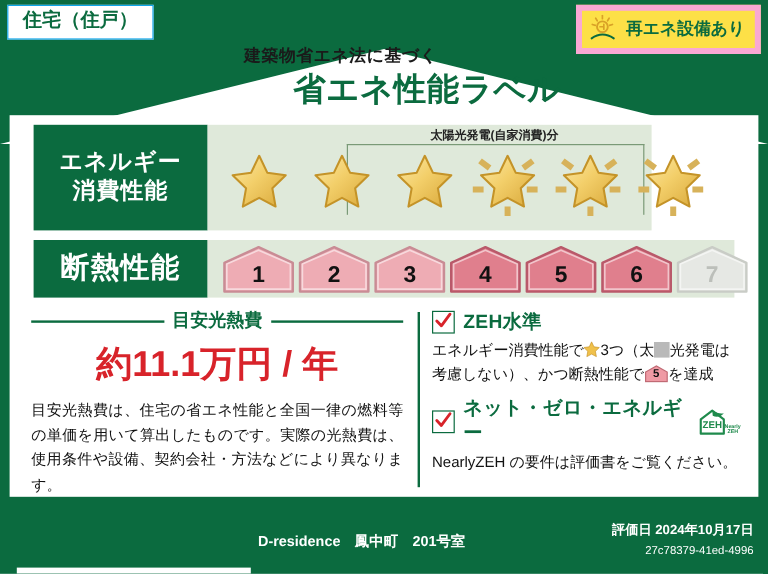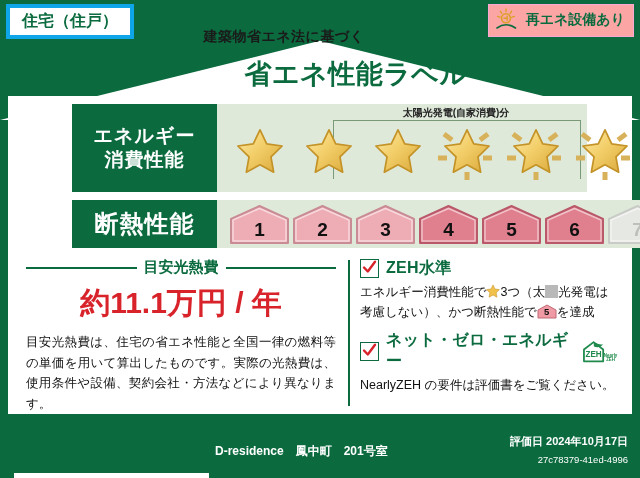--- a/index.html
+++ b/index.html
@@ -15,55 +15,55 @@
 
   
   .top-band{position:absolute;left:0;top:0;width:640px;height:120px;background:#0b6b3f;overflow:hidden;}
   .roof{
     position:absolute;left:0;top:0;width:640px;height:120px;
     background:#ffffff;
     clip-path:polygon(0% 100%, 50% 34%, 100% 100%);
   }
   .tag-house{
     position:absolute;left:6px;top:4px;
-    background:#ffffff;border:4px solid #0ea5e9;
+    background:#ffffff;border:1px solid #0ea5e9;
     padding:4px 12px 5px 12px;
     font-size:16px;font-weight:bold;color:#0b6b3f;
     letter-spacing:0px;line-height:1.1;
   }
   .tag-solar{
     position:absolute;right:6px;top:4px;
-    background:#fca5a5;border:1px solid #f9a8d4;
+    background:#fde047;border:5px solid #f9a8d4;
     padding:3px 8px 4px 6px;
     display:flex;align-items:center;gap:5px;
     font-size:14px;font-weight:bold;color:#0b6b3f;
     line-height:1.1;
   }
   .sun-icon{width:26px;height:24px;flex:0 0 26px;}
   .title-sub{
-    position:absolute;left:0;top:28px;width:568px;text-align:center;
+    position:absolute;left:0;top:38px;width:568px;text-align:center;
     font-size:14px;font-weight:bold;color:#1a1a1a;letter-spacing:0.5px;
   }
   .title-main{
     position:absolute;left:0;top:56px;width:640px;text-align:center;
     font-size:27px;font-weight:bold;color:#0b6b3f;letter-spacing:0.5px;padding-left:36px;
   }
 
   
   .card{
     position:absolute;left:8px;top:96px;width:624px;height:318px;
     background:#ffffff;
   }
 
   
   .perf-row{position:absolute;left:20px;display:flex;align-items:stretch;}
   .row-label{
     background:#0b6b3f;color:#ffffff;font-weight:bold;
     display:flex;flex-direction:column;align-items:center;justify-content:center;
-    text-align:center;line-height:1.25;margin-left:44px;
+    text-align:center;line-height:1.25;
   }
   .row-body{
     background:#dfe9da;display:flex;align-items:center;position:relative;
   }
 
   
   #row-energy{top:8px;}
   #row-energy .row-label{width:145px;height:88px;font-size:19px;letter-spacing:1px;}
   #row-energy .row-body{width:370px;height:88px;}
   .stars{display:flex;align-items:center;gap:3px;padding-left:10px;margin-top:8px;}

